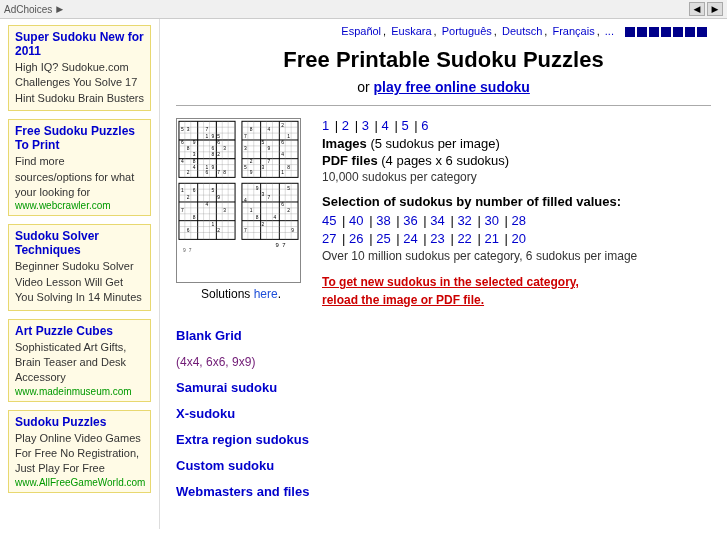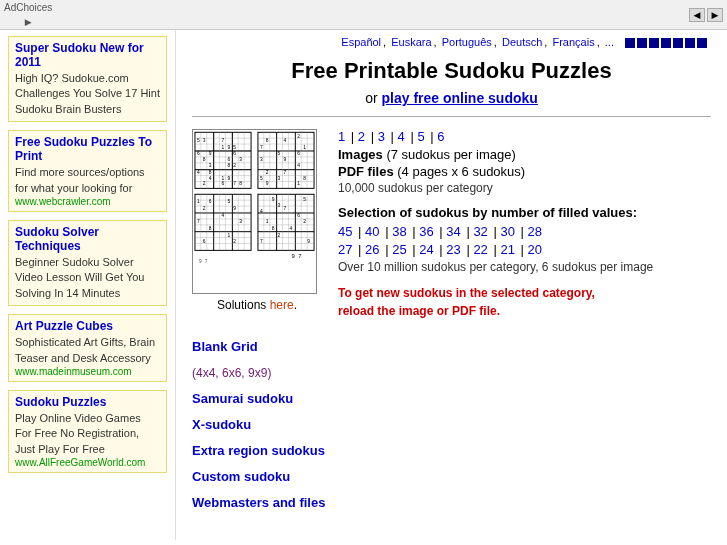--- a/index.html
+++ b/index.html
@@ -35,21 +35,21 @@
     }
 
     
     #layout {
       display: flex;
       align-items: flex-start;
     }
 
     
     #sidebar {
-      width: 176px;
+      width: 160px;
       min-height: 510px;
       background: #fff;
       border-right: 1px solid #ddd;
       padding: 6px 8px;
       flex-shrink: 0;
     }
     .sidebar-ad-block {
       background: #fffbe6;
       border: 1px solid #e8d870;
       padding: 4px 6px;
@@ -147,21 +147,21 @@
       overflow: hidden;
     }
     .puzzle-grid-svg {
       width: 100%;
       height: 100%;
     }
     #puzzle-caption {
       font-size: 12px;
       margin-top: 4px;
     }
-    #puzzle-caption a { color: #c2410c; }
+    #puzzle-caption a { color: #1d4ed8; }
 
     
     #selection-info {
       flex: 1;
     }
     .selection-heading {
       font-weight: bold;
       font-size: 13px;
       margin-bottom: 4px;
     }
@@ -169,20 +169,21 @@
     .number-links a { color: #00c; margin-right: 2px; }
     .format-line { font-size: 13px; margin-bottom: 2px; }
     .format-line b { font-weight: bold; }
     .sub-note { font-size: 12px; color: #333; margin-bottom: 10px; }
 
     .reload-note {
       color: #c00;
       font-size: 12px;
       margin-top: 6px;
       line-height: 1.5;
+      text-decoration: underline;
     }
     .reload-note span { font-weight: bold; }
 
     
     #links-section {
       margin-top: 14px;
       line-height: 2;
     }
     #links-section a {
       display: block;
@@ -195,21 +196,21 @@
       display: inline;
       font-weight: normal;
       color: #701a75;
       font-size: 12px;
     }
   </style>
 </head>
 <body>
 
 <div id="top-bar">
-  <div style="display:flex;align-items:center;gap:4px;flex-direction:column;">
+  <div style="display:flex;align-items:center;gap:4px;">
     <span style="font-size:10px;color:#555;">AdChoices</span>
     <span style="font-size:9px;color:#555;">▶</span>
   </div>
   <div id="top-bar-nav">
     <button class="top-nav-btn">◀</button>
     <button class="top-nav-btn">▶</button>
   </div>
 </div>
 
 <div id="layout">
@@ -429,21 +430,21 @@
         <div id="puzzle-caption">
           <span>Solutions </span><a href="#">here</a><span>.</span>
         </div>
       </div>
 
       <div id="selection-info">
 
         <div class="number-links" id="difficulty-links"><a href="#">1</a><span> | </span><a href="#">2</a><span> | </span><a href="#">3</a><span> | </span><a href="#">4</a><span> | </span><a href="#">5</a><span> | </span><a href="#">6</a></div>
         <div class="format-line">
           <b>Images</b>
-          <span>(7 sudokus per image)</span>
+          <span>(5 sudokus per image)</span>
         </div>
         <div class="format-line">
           <b>PDF files</b>
           <span>(4 pages x 6 sudokus)</span>
         </div>
         <div class="sub-note">10,000 sudokus per category</div>
 
         <div class="selection-heading">Selection of sudokus by number of filled values:</div>
         <div class="number-links" id="filled-row1"><a href="#">45</a><span> | </span><a href="#">40</a><span> | </span><a href="#">38</a><span> | </span><a href="#">36</a><span> | </span><a href="#">34</a><span> | </span><a href="#">32</a><span> | </span><a href="#">30</a><span> | </span><a href="#">28</a></div>
         <div class="number-links" id="filled-row2"><a href="#">27</a><span> | </span><a href="#">26</a><span> | </span><a href="#">25</a><span> | </span><a href="#">24</a><span> | </span><a href="#">23</a><span> | </span><a href="#">22</a><span> | </span><a href="#">21</a><span> | </span><a href="#">20</a></div>

